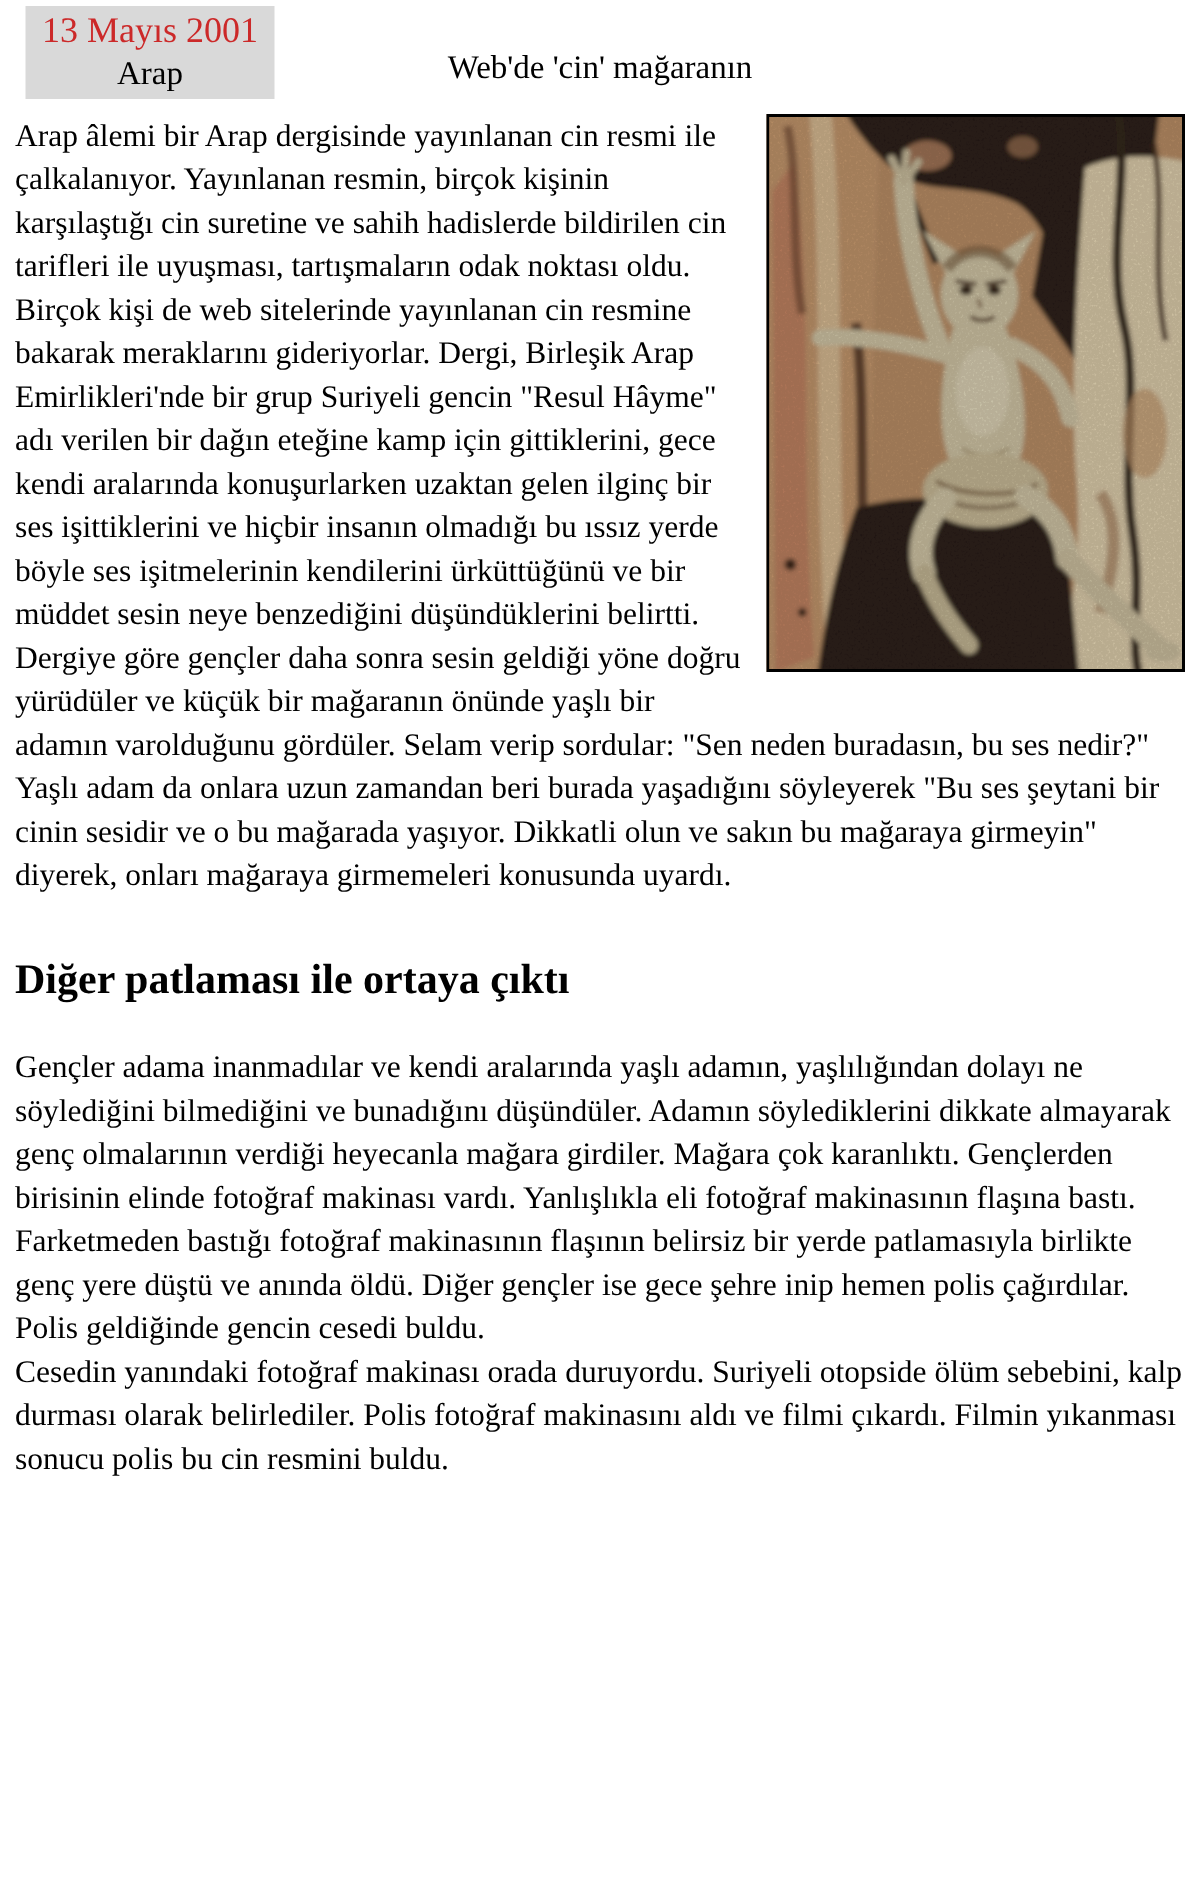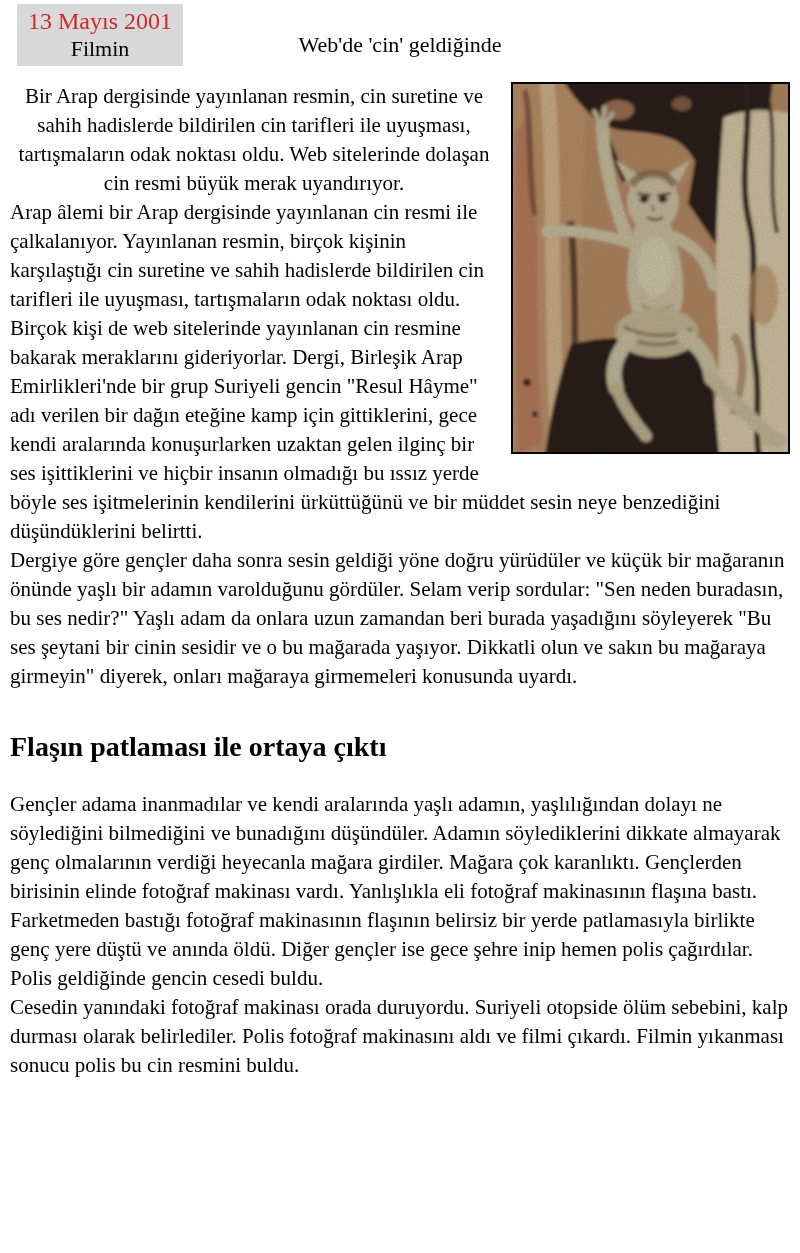--- a/index.html
+++ b/index.html
@@ -58,23 +58,23 @@
   }
 </style>
 </head>
 <body>
 
 <div class="page">
 
   <header>
     <div class="date-box" style="background-color: rgb(217, 217, 217);">
       <div class="date" style="color: rgb(204, 41, 41);">13 Mayıs 2001</div>
-      <div class="day">Filmin</div>
+      <div class="day">Arap</div>
     </div>
-    <h1 class="title">Web'de 'cin' geldiğinde</h1>
+    <h1 class="title">Web'de 'cin' mağaranın</h1>
   </header>
 
   <article>
 
     <figure class="photo" style="border-color: rgb(0, 0, 0);">
       <svg viewBox="0 0 277 370" preserveAspectRatio="none" xmlns="http://www.w3.org/2000/svg">
         <defs>
           <filter id="soften" x="-5%" y="-5%" width="110%" height="110%">
             <feGaussianBlur stdDeviation="1.4"></feGaussianBlur>
           </filter>
@@ -139,26 +139,25 @@
           <path d="M104,306 C112,326 122,340 134,354" stroke="#c9c09e" stroke-width="12" fill="none" stroke-linecap="round"></path>
           <path d="M172,254 C190,264 198,278 200,296" stroke="#d8d1b2" stroke-width="15" fill="none" stroke-linecap="round"></path>
           <path d="M200,296 C220,318 242,338 262,356" stroke="#d3cbab" stroke-width="14" fill="none" stroke-linecap="round"></path>
           <ellipse cx="264" cy="358" rx="12" ry="7" fill="#d3cbab"></ellipse>
         </g>
 
         <rect width="277" height="370" filter="url(#grain)" opacity="0.3"></rect>
       </svg>
     </figure>
 
-    <p class="lead">Bir Arap dergisinde yayınlanan resmin, cin suretine ve sahih hadislerde bildirilen cin tarifleri ile uyuşması, tartışmaların odak noktası oldu. Web sitelerinde dolaşan cin resmi büyük merak uyandırıyor.</p>
 
     <p>Arap âlemi bir Arap dergisinde yayınlanan cin resmi ile çalkalanıyor. Yayınlanan resmin, birçok kişinin karşılaştığı cin suretine ve sahih hadislerde bildirilen cin tarifleri ile uyuşması, tartışmaların odak noktası oldu. Birçok kişi de web sitelerinde yayınlanan cin resmine bakarak meraklarını gideriyorlar. Dergi, Birleşik Arap Emirlikleri'nde bir grup Suriyeli gencin "Resul Hâyme" adı verilen bir dağın eteğine kamp için gittiklerini, gece kendi aralarında konuşurlarken uzaktan gelen ilginç bir ses işittiklerini ve hiçbir insanın olmadığı bu ıssız yerde böyle ses işitmelerinin kendilerini ürküttüğünü ve bir müddet sesin neye benzediğini düşündüklerini belirtti.</p>
 
     <p>Dergiye göre gençler daha sonra sesin geldiği yöne doğru yürüdüler ve küçük bir mağaranın önünde yaşlı bir adamın varolduğunu gördüler. Selam verip sordular: "Sen neden buradasın, bu ses nedir?" Yaşlı adam da onlara uzun zamandan beri burada yaşadığını söyleyerek "Bu ses şeytani bir cinin sesidir ve o bu mağarada yaşıyor. Dikkatli olun ve sakın bu mağaraya girmeyin" diyerek, onları mağaraya girmemeleri konusunda uyardı.</p>
 
-    <h2 class="section">Flaşın patlaması ile ortaya çıktı</h2>
+    <h2 class="section">Diğer patlaması ile ortaya çıktı</h2>
 
     <p>Gençler adama inanmadılar ve kendi aralarında yaşlı adamın, yaşlılığından dolayı ne söylediğini bilmediğini ve bunadığını düşündüler. Adamın söylediklerini dikkate almayarak genç olmalarının verdiği heyecanla mağara girdiler. Mağara çok karanlıktı. Gençlerden birisinin elinde fotoğraf makinası vardı. Yanlışlıkla eli fotoğraf makinasının flaşına bastı. Farketmeden bastığı fotoğraf makinasının flaşının belirsiz bir yerde patlamasıyla birlikte genç yere düştü ve anında öldü. Diğer gençler ise gece şehre inip hemen polis çağırdılar. Polis geldiğinde gencin cesedi buldu.</p>
 
     <p>Cesedin yanındaki fotoğraf makinası orada duruyordu. Suriyeli otopside ölüm sebebini, kalp durması olarak belirlediler. Polis fotoğraf makinasını aldı ve filmi çıkardı. Filmin yıkanması sonucu polis bu cin resmini buldu.</p>
 
   </article>
 </div>
 
 </body></html>

